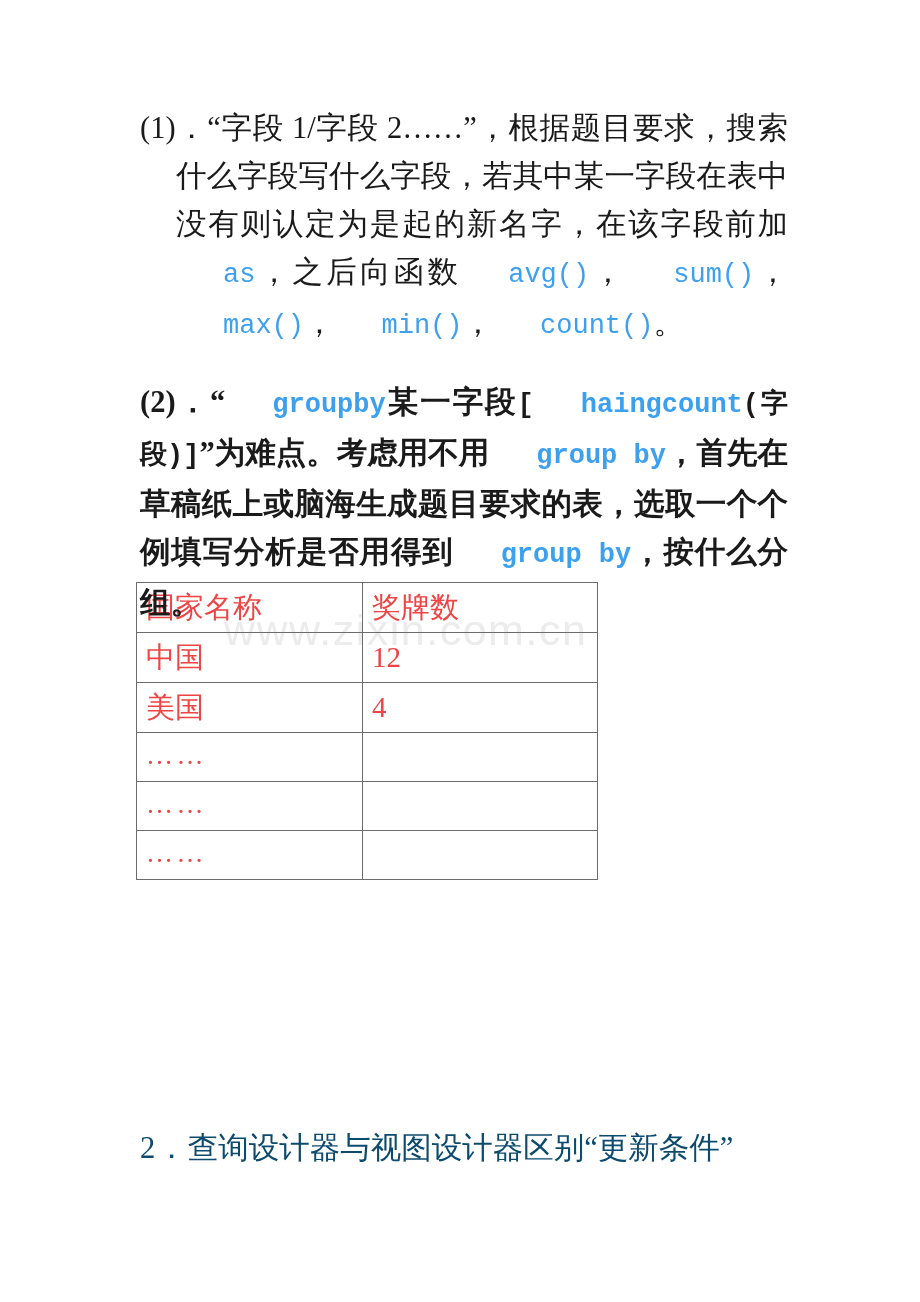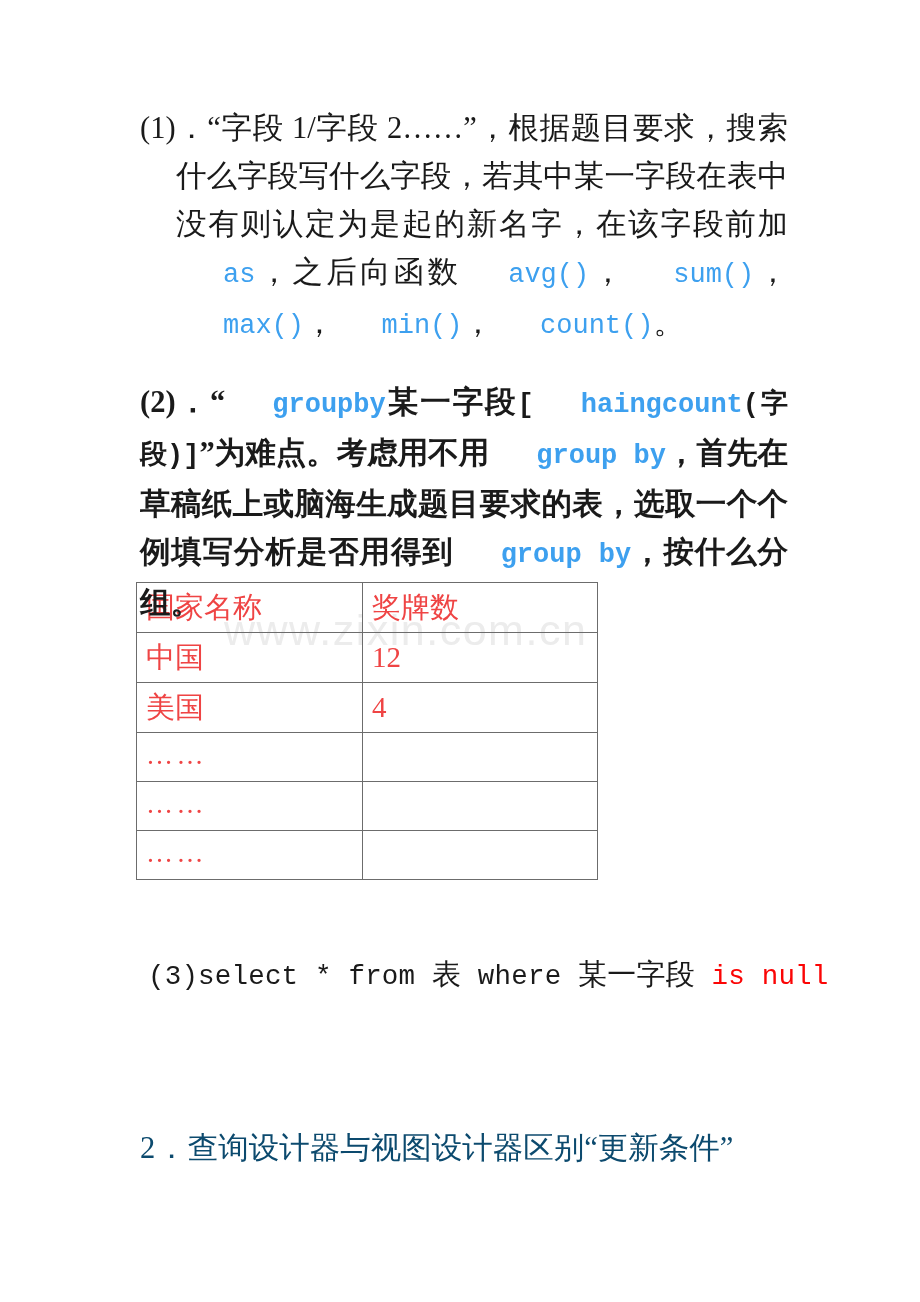--- a/index.html
+++ b/index.html
@@ -200,23 +200,20 @@
         <tr class="dotrow">
           <td class="c1"><span class="dots">……</span></td>
           <td class="c2"></td>
         </tr>
       </tbody>
     </table>
   </div>
 
   <div class="lower">
 
-    <p class="p3">
-      <span>(3)</span><span>select * from </span><span class="cjk">表</span><span> where </span><span class="cjk">某一字段</span><span class="red"> is null</span>
-    </p>
 
 
   </div>
 
   <div class="sec2">
     <span class="num">2．</span><span>查询设计器与视图设计器区别“更新条件”</span>
   </div>
 
 </div>
 

